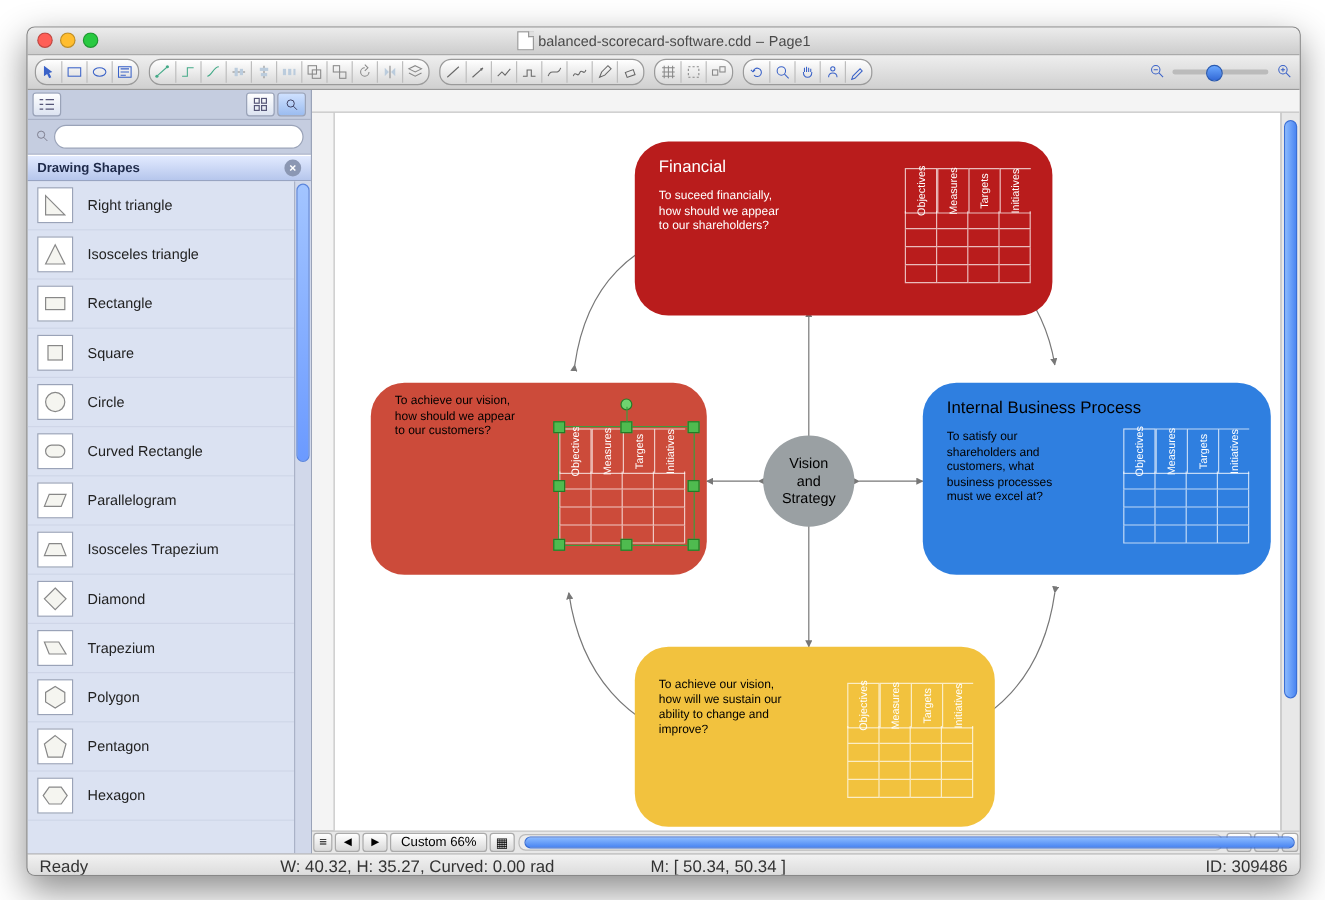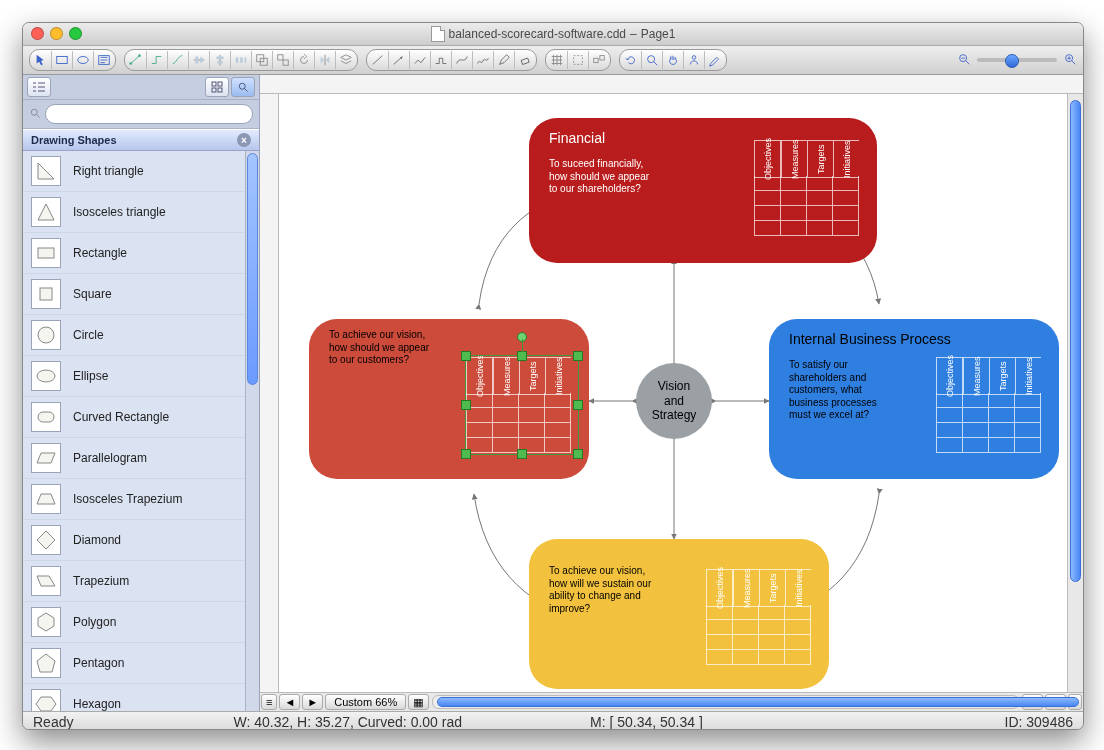--- a/index.html
+++ b/index.html
@@ -367,28 +367,20 @@
             <div class="sp-ic">
               <svg viewBox="0 0 22 22">
                 <circle cx="11" cy="11" r="8" fill="#f5f5f0" stroke="#888"></circle>
               </svg>
             </div>
             <span class="sp-label">Circle</span>
           </div>
           <div class="sp-item">
             <div class="sp-ic">
               <svg viewBox="0 0 22 22">
-                <ellipse cx="11" cy="11" rx="9" ry="6" fill="#f5f5f0" stroke="#888"></ellipse>
-              </svg>
-            </div>
-            <span class="sp-label">Ellipse</span>
-          </div>
-          <div class="sp-item">
-            <div class="sp-ic">
-              <svg viewBox="0 0 22 22">
                 <rect x="3" y="6" width="16" height="10" rx="5" fill="#f5f5f0" stroke="#888"></rect>
               </svg>
             </div>
             <span class="sp-label">Curved Rectangle</span>
           </div>
           <div class="sp-item">
             <div class="sp-ic">
               <svg viewBox="0 0 22 22">
                 <path d="M6 6h14l-4 10H2z" fill="#f5f5f0" stroke="#888"></path>
               </svg>
@@ -664,17 +656,17 @@
         <div class="hscroll-seg">◄</div>
         <div class="hscroll-seg">►</div>
         <div class="hscroll-seg">▪</div>
       </div>
     </div>
   </div>
 
   <div class="statusbar">
     <span class="seg">Ready</span>
     <span class="seg" style="margin-left:120px">W: 40.32,  H: 35.27,  Curved: 0.00 rad</span>
-    <span class="seg" style="margin-left:88px">M: [ 50.34, 50.34 ]</span>
+    <span class="seg" style="margin-left:40px">M: [ 50.34, 50.34 ]</span>
     <span class="seg" style="margin-left:auto">ID: 309486</span>
   </div>
 
 </div>
 
 </body></html>

